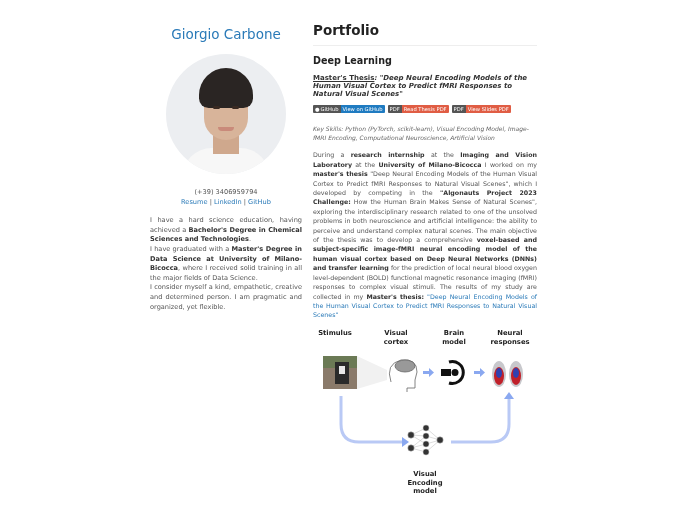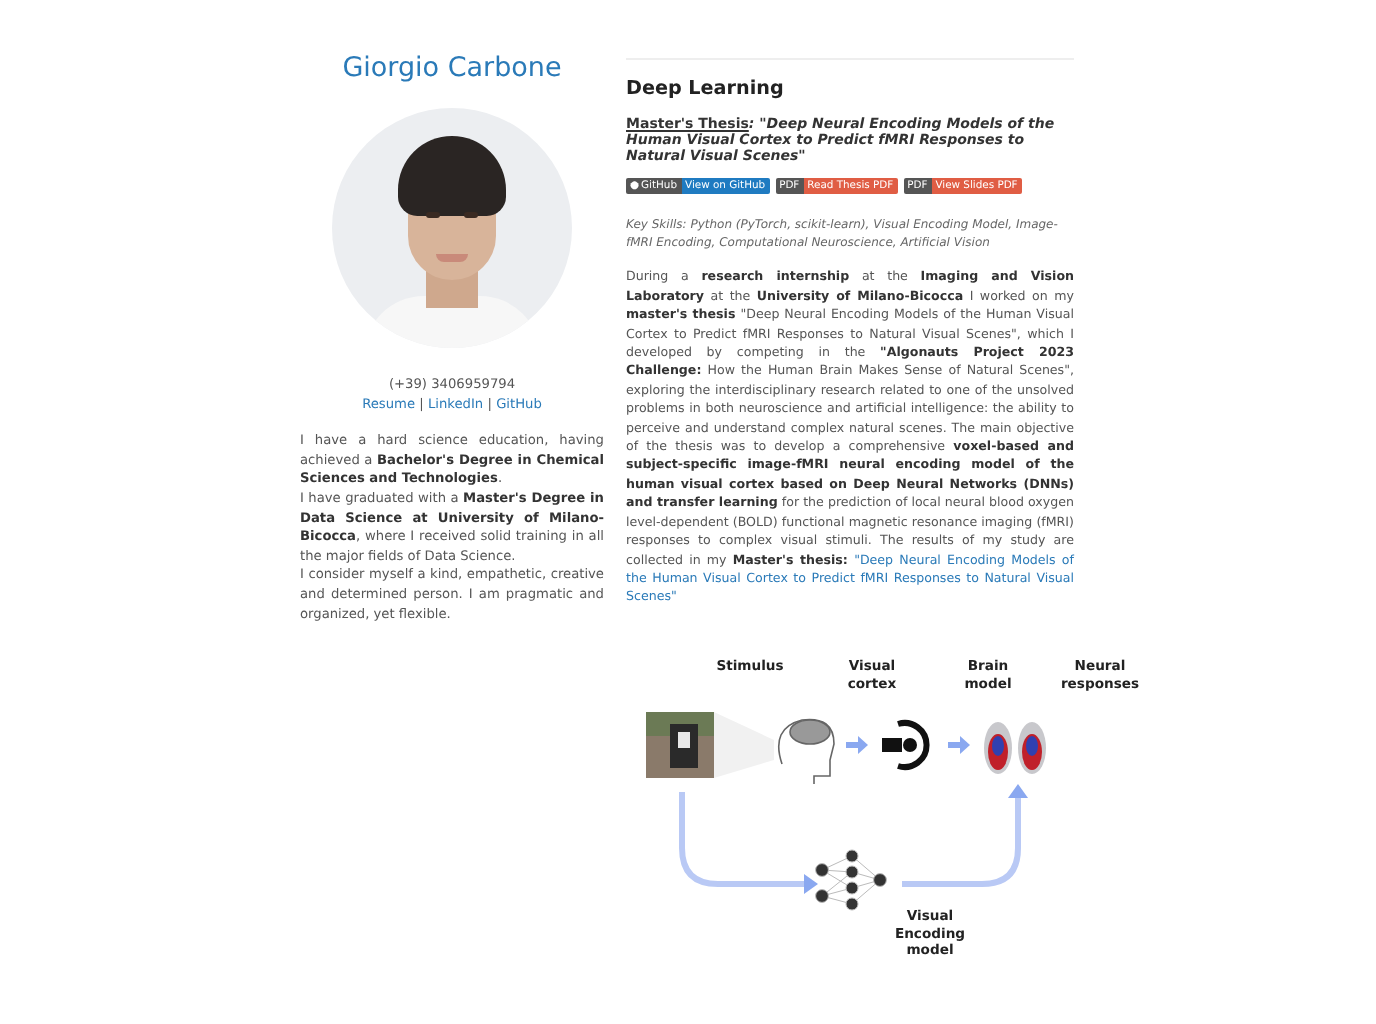--- a/index.html
+++ b/index.html
@@ -28,21 +28,21 @@
   .badge { display:flex; font-size:5.2px; height:8px; line-height:8px; color:#fff; border-radius:1px; overflow:hidden; }
   .badge .l { background:#555; padding:0 2px; display:flex; align-items:center; gap:1px; }
   .badge .r { padding:0 2px; }
   .badge .r.blue { background:#1f7bc1; }
   .badge .r.red { background:#e05d44; }
   .skills { margin-top:11px; font-size:6px; font-style:italic; color:#666; line-height:9.4px; }
   .desc { margin-top:8px; font-size:6.3px; line-height:9.4px; text-align:justify; color:#555; }
   .desc b { color:#333; }
   .desc a { color:#2a7ab8; text-decoration:none; }
   .diagram { position:absolute; left:313px; top:326px; width:224px; height:170px; }
-  .dlabel { position:absolute; font-size:6.8px; font-weight:bold; color:#222; text-align:center; line-height:8.5px;margin-left:40px; }
+  .dlabel { position:absolute; font-size:6.8px; font-weight:bold; color:#222; text-align:center; line-height:8.5px; }
 </style>
 </head>
 <body>
 
 <div class="sidebar">
   <h1 class="name">Giorgio Carbone</h1>
   <div class="avatar">
     <div class="shirt"></div>
       <div class="neck"></div>
       <div class="face"></div>
@@ -62,20 +62,21 @@
     </div>
   </div>
   <div class="bio">
     <div><span>I have a hard science education, having achieved a </span><b>Bachelor's Degree in Chemical Sciences and Technologies</b><span>.</span></div>
     <div><span>I have graduated with a </span><b>Master's Degree in Data Science at University of Milano-Bicocca</b><span>, where I received solid training in all the major fields of Data Science.</span></div>
     <div>I consider myself a kind, empathetic, creative and determined person. I am pragmatic and organized, yet flexible.</div>
   </div>
 </div>
 
 <div class="main">
+  <h1 class="title">Portfolio</h1>
   <div class="rule"></div>
   <h2 class="h2">Deep Learning</h2>
   <p class="thesis">
     <span class="lbl">Master's Thesis</span><span>: </span><span>"Deep Neural Encoding Models of the Human Visual Cortex to Predict fMRI Responses to Natural Visual Scenes"</span>
   </p>
   <div class="badges">
     <a class="badge">
       <span class="l">
           <span>●</span>
           <span>GitHub</span>
@@ -93,21 +94,21 @@
   </div>
   <div class="skills">Key Skills: Python (PyTorch, scikit-learn), Visual Encoding Model, Image-fMRI Encoding, Computational Neuroscience, Artificial Vision</div>
   <div class="desc"><span>During a </span><b>research internship</b><span> at the </span><b>Imaging and Vision Laboratory</b><span> at the </span><b>University of Milano-Bicocca</b><span> I worked on my </span><b>master's thesis</b><span> "Deep Neural Encoding Models of the Human Visual Cortex to Predict fMRI Responses to Natural Visual Scenes", which I developed by competing in the </span><b>"Algonauts Project 2023 Challenge:</b><span> How the Human Brain Makes Sense of Natural Scenes", exploring the interdisciplinary research related to one of the unsolved problems in both neuroscience and artificial intelligence: the ability to perceive and understand complex natural scenes. The main objective of the thesis was to develop a comprehensive </span><b>voxel-based and subject-specific image-fMRI neural encoding model of the human visual cortex based on Deep Neural Networks (DNNs) and transfer learning</b><span> for the prediction of local neural blood oxygen level-dependent (BOLD) functional magnetic resonance imaging (fMRI) responses to complex visual stimuli. The results of my study are collected in my </span><b>Master's thesis:</b><span> </span><a href="#">"Deep Neural Encoding Models of the Human Visual Cortex to Predict fMRI Responses to Natural Visual Scenes"</a></div>
 </div>
 
 <div class="diagram">
   <div class="dlabel" style="left:2px;top:3px;width:40px;">Stimulus</div>
   <div class="dlabel" style="left:68px;top:3px;width:30px;">Visual cortex</div>
   <div class="dlabel" style="left:126px;top:3px;width:30px;">Brain model</div>
   <div class="dlabel" style="left:172px;top:3px;width:50px;">Neural responses</div>
-  <div class="dlabel" style="left:92px;top:128px;width:40px;">Visual Encoding model</div>
+  <div class="dlabel" style="left:92px;top:144px;width:40px;">Visual Encoding model</div>
   <svg width="224" height="170" style="position:absolute;left:0;top:0">
     <g>
       <rect x="10" y="30" width="34" height="33" fill="#8a7a6a"></rect>
       <rect x="10" y="30" width="34" height="12" fill="#6b7a55"></rect>
       <rect x="22" y="36" width="14" height="22" fill="#2a2a2a"></rect>
       <rect x="26" y="40" width="6" height="8" fill="#e8e8e8"></rect>
     </g>
     <polygon points="44,30 74,44 74,54 44,63" fill="#f1f1f1"></polygon>
     <g fill="none" stroke="#666" stroke-width="0.8">
       <path d="M78 56 q-6 -18 10 -22 q16 -2 16 12 l-2 8 l0 8 l-8 0 l0 4"></path>

